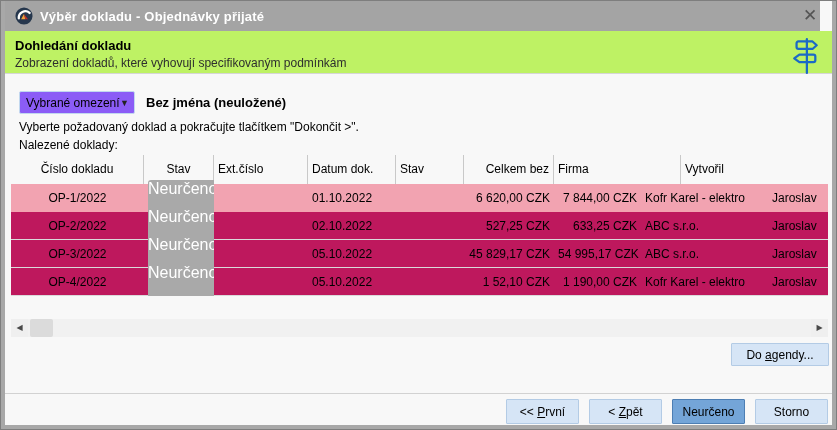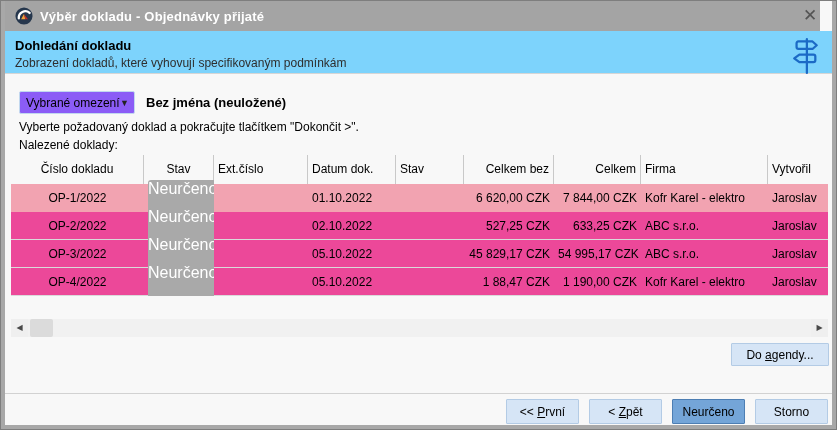--- a/index.html
+++ b/index.html
@@ -12,41 +12,41 @@
   }
   .inner{position:absolute;left:4px;right:4px;top:0;bottom:4px;background:#f8f8f8;}
   
   .titlebar{position:absolute;left:0;right:12px;top:0;height:30px;background:var(--titlebar,#a4a4a4);
     display:flex;align-items:center;padding:0 10px;}
   .titlebar .logo{width:18px;height:18px;margin-right:7px;flex:0 0 auto;}
   .titlebar .wtitle{color:#fff;font-weight:bold;font-size:13px;letter-spacing:.2px;}
   .closebtn{position:absolute;right:10px;top:4px;width:24px;height:22px;border:0;background:transparent;
     color:#545454;font-size:17px;line-height:22px;text-align:center;cursor:pointer;padding:0;}
   
-  .headerband{position:absolute;left:0;right:0;top:30px;height:43px;background:#7dd3fc;
+  .headerband{position:absolute;left:0;right:0;top:30px;height:43px;background:#bef264;
     border-bottom:1px solid #d6d6d6;padding:7px 10px 0 10px;}
   .headerband .htitle{font-size:13px;font-weight:bold;margin:0 0 3px 0;}
   .headerband .hsub{font-size:12px;color:#2e2e2e;}
   .signpost{position:absolute;right:12px;top:6px;width:30px;height:38px;}
   
   .filter-row{position:absolute;left:14px;top:90px;display:flex;align-items:center;}
   .dropdown{width:116px;height:23px;background:#8b5cf6;border:1px solid #c2d8ef;border-radius:2px;
     display:flex;align-items:center;padding:0 5px 0 6px;cursor:pointer;}
   .dropdown .dd-label{white-space:nowrap;}
   .dropdown .dd-arrow{margin-left:auto;font-size:9px;color:#222;}
   .filter-name{margin-left:11px;font-weight:bold;font-size:13px;white-space:nowrap;}
   .instruction{position:absolute;left:14px;top:119px;white-space:nowrap;}
   .results-label{position:absolute;left:14px;top:137px;white-space:nowrap;}
   
   .table{position:absolute;left:6px;top:154px;width:817px;background:transparent;overflow:hidden;}
   .thead{display:flex;height:29px;}
   .th{height:29px;line-height:29px;border-right:1px solid #c9c9c9;overflow:hidden;white-space:nowrap;
     padding:0 4px;flex:0 0 auto;}
   .th:last-child{border-right:0;}
-  .tr{display:flex;height:28px;border-bottom:1px solid #dadada;align-items:center;background:#ec4899;cursor:default;}
+  .tr{display:flex;height:28px;border-bottom:1px solid #dadada;align-items:center;background:#be185d;cursor:default;}
   .tr.selected{background:var(--selected-row,#f2a3b1);border-bottom-color:var(--selected-row,#f2a3b1);}
   .td{overflow:hidden;white-space:nowrap;padding:0 4px;flex:0 0 auto;}
   .al-left{text-align:left;} .al-right{text-align:right;} .al-center{text-align:center;}
   .badge{display:inline-block;min-width:66px;padding:3px 0 20px 0;text-align:center;color:#fff;
     background:var(--status-badge,#a9a9a9);border-radius:3px;font-size:16px;line-height:12px;}
   
   .hscroll{position:absolute;left:6px;top:318px;width:817px;height:18px;display:flex;}
   .hs-arrow{width:17px;height:18px;background:#efefef;border:0;color:#4a4a4a;font-size:8px;
     line-height:18px;text-align:center;padding:0;cursor:pointer;flex:0 0 auto;}
   .hs-track{flex:1 1 auto;background:#f1f1f1;position:relative;}
@@ -106,21 +106,20 @@
     <div class="results-label">Nalezené doklady:</div>
 
     <div class="table">
       <div class="thead" id="thead">
           <div class="th al-center" style="width: 133px;">Číslo dokladu</div>
           <div class="th al-center" style="width: 70px;">Stav</div>
           <div class="th al-left" style="width: 94px;">Ext.číslo</div>
           <div class="th al-left" style="width: 88px;">Datum dok.</div>
           <div class="th al-left" style="width: 68px;">Stav</div>
           <div class="th al-right" style="width: 90px;">Celkem bez</div>
-          <div class="th al-right" style="width: 87px;">Celkem</div>
           <div class="th al-left" style="width: 127px;">Firma</div>
           <div class="th al-left" style="width: 60px;">Vytvořil</div>
         </div>
       <div id="tbody">
           <div class="tr selected">
             <div class="td al-center" style="width: 133px;">OP-1/2022</div>
             <div class="td al-center" style="width: 70px;"><span class="badge">Neurčeno</span></div>
             <div class="td al-left" style="width: 94px;"></div>
             <div class="td al-left" style="width: 88px;">01.10.2022</div>
             <div class="td al-left" style="width: 68px;"></div>
@@ -150,21 +149,21 @@
             <div class="td al-right" style="width: 87px;">54 995,17 CZK</div>
             <div class="td al-left" style="width: 127px;">ABC s.r.o.</div>
             <div class="td al-left" style="width: 60px;">Jaroslav</div>
           </div>
           <div class="tr">
             <div class="td al-center" style="width: 133px;">OP-4/2022</div>
             <div class="td al-center" style="width: 70px;"><span class="badge">Neurčeno</span></div>
             <div class="td al-left" style="width: 94px;"></div>
             <div class="td al-left" style="width: 88px;">05.10.2022</div>
             <div class="td al-left" style="width: 68px;"></div>
-            <div class="td al-right" style="width: 90px;">1 88,47 CZK</div>
+            <div class="td al-right" style="width: 90px;">1 52,10 CZK</div>
             <div class="td al-right" style="width: 87px;">1 190,00 CZK</div>
             <div class="td al-left" style="width: 127px;">Kofr Karel - elektro</div>
             <div class="td al-left" style="width: 60px;">Jaroslav</div>
           </div>
         </div>
     </div>
 
     <div class="hscroll">
       <button class="hs-arrow">◀</button>
       <div class="hs-track">

